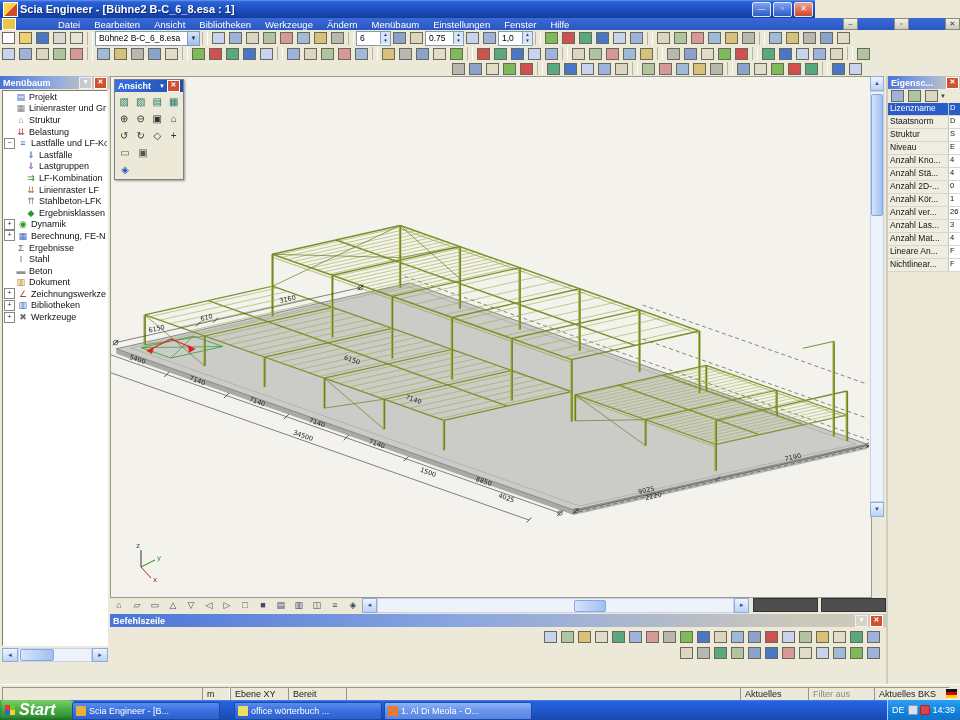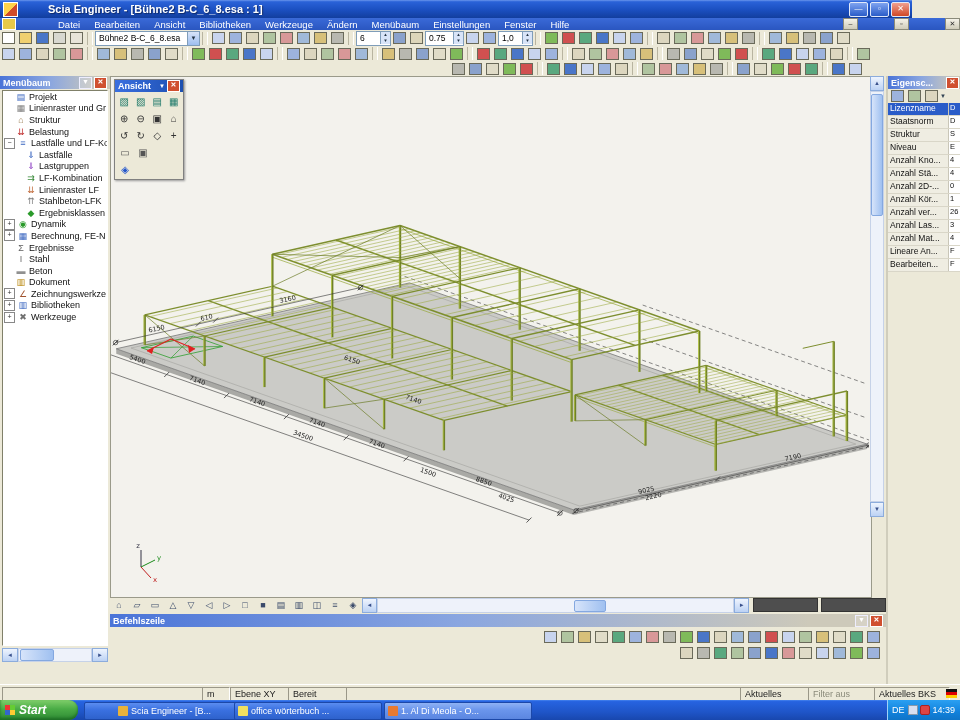--- a/index.html
+++ b/index.html
@@ -1,21 +1,21 @@
 <!DOCTYPE html>
 <html><head>
 <meta charset="utf-8">
 <style>
   html,body{margin:0;padding:0;width:960px;height:720px;overflow:hidden;
     font-family:"Liberation Sans",sans-serif;background:#ece9d8;}
   #stage{position:relative;width:960px;height:720px;}
   .abs{position:absolute;}
   
-  .titlebar{left:0;top:0;width:884px;height:18px;display:flex;align-items:center;
-    background:linear-gradient(180deg,#6a96ec 0%,#2a62d8 10%,#1b4fc0 55%,#123e9e 100%);color:#fff;padding-left:28px;}
+  .titlebar{left:0;top:0;width:815px;height:18px;display:flex;align-items:center;
+    background:linear-gradient(180deg,#6a96ec 0%,#2a62d8 10%,#1b4fc0 55%,#123e9e 100%);color:#fff;}
   .title-text{font-size:11px;font-weight:bold;text-shadow:1px 1px 1px #102a66;margin-left:4px;flex:1;
     white-space:nowrap;overflow:hidden;}
   .winbtn{width:17px;height:13px;margin-right:2px;border:1px solid #dfe8fa;border-radius:2px;
     font-size:8px;line-height:11px;text-align:center;color:#fff;}
   .winbtn.b{background:linear-gradient(180deg,#7fa4f0,#2a5cc8);}
   .winbtn.close{background:linear-gradient(180deg,#f0a090,#cf4726);}
   
   .menubar{left:0;top:18px;width:960px;height:12px;display:flex;align-items:center;
     background:linear-gradient(180deg,#3a6ad8,#2a56c0);color:#fff;font-size:9.5px;gap:35px;}
   .menu-item{padding:0 7px;white-space:nowrap;}
@@ -61,21 +61,21 @@
     font-size:7.5px;padding-left:1px;background:#fff;}
   .prop-row.sel,.prop-row.sel .lbl,.prop-row.sel .val{background:#2a5cc8;color:#fff;}
   
   .scell{position:absolute;top:2px;height:12px;border:1px solid;border-color:#9a9788 #fff #fff #9a9788;
     font-size:9px;line-height:12px;padding-left:4px;color:#222;background:#ece9d8;overflow:hidden;}
   
   .taskbar{left:0;top:700px;width:960px;height:20px;
     background:linear-gradient(180deg,#4684ee 0%,#2663e0 8%,#1f55c8 60%,#1847ae 100%);}
   .startbtn{position:absolute;left:0;top:0;width:78px;height:20px;border-radius:0 9px 9px 0;
     background:linear-gradient(180deg,#7fce6a 0%,#4aac46 45%,#2e8a34 100%);display:flex;align-items:center;
-    color:#fff;font-weight:bold;font-style:italic;font-size:12px;box-shadow:inset 0 -2px 3px #1e6e24;}
+    color:#fff;font-weight:bold;font-style:italic;font-size:16px;box-shadow:inset 0 -2px 3px #1e6e24;}
   .taskbtn{position:absolute;top:2px;width:146px;height:16px;border-radius:2px;
     background:linear-gradient(180deg,#5b8df0,#3a70e0 45%,#2e62cc);border:1px solid #1c48a8;
     color:#fff;font-size:9px;display:flex;align-items:center;overflow:hidden;white-space:nowrap;}
   .taskbtn .ticn{width:10px;height:10px;margin:0 3px;flex:none;border-radius:1px;}
   .tray{position:absolute;right:0;top:0;width:72px;height:20px;
     background:linear-gradient(180deg,#2ba0f2,#1181dc 60%,#0f74c8);border-left:1px solid #9fd2f8;
     display:flex;align-items:center;color:#fff;font-size:9px;}
   .glyph-btn{display:flex;align-items:center;justify-content:center;border:1px solid transparent;}
 </style>
 </head>
@@ -986,21 +986,21 @@
         </div>
         <div class="prop-row">
           <span class="lbl">Anzahl Mat...</span>
           <span class="val">4</span>
         </div>
         <div class="prop-row">
           <span class="lbl">Lineare An...</span>
           <span class="val">F</span>
         </div>
         <div class="prop-row">
-          <span class="lbl">Bearbeiten...</span>
+          <span class="lbl">Nichtlinear...</span>
           <span class="val">F</span>
         </div>
       </div>
   </div>
 
   <div class="abs" style="left:110px;top:614px;width:776px;height:54px;background:#ece9d8;">
     <div class="panel-header">
       <span>Befehlszeile</span>
       <span style="flex:1"></span>
       <span class="ph-btn">▼</span>
@@ -1129,21 +1129,21 @@
     <div class="startbtn">
       <span style="width:11px;height:11px;margin:0 3px 0 5px;display:inline-block;">
         <span class="abs" style="width:5px;height:5px;background:#e33;margin:0;"></span>
           <span class="abs" style="width:5px;height:5px;background:#6c3;margin-left:5px;"></span>
           <span class="abs" style="width:5px;height:5px;background:#36c;margin-top:5px;"></span>
           <span class="abs" style="width:5px;height:5px;background:#fc3;margin-left:5px;margin-top:5px;"></span>
       </span>
       <span>Start</span>
     </div>
     <div id="taskbuttons">
-        <div class="taskbtn" style="left: 84px; padding-left: 30px;">
+        <div class="taskbtn" style="left: 72px;">
           <span class="ticn" style="background: rgb(232, 178, 58);"></span>
           <span>Scia Engineer - [B...</span>
         </div>
         <div class="taskbtn" style="left: 234px;">
           <span class="ticn" style="background: rgb(240, 224, 96);"></span>
           <span>office wörterbuch ...</span>
         </div>
         <div class="taskbtn" style="left: 384px; background: linear-gradient(rgb(143, 178, 244), rgb(106, 149, 236) 45%, rgb(91, 134, 224));">
           <span class="ticn" style="background: rgb(232, 122, 48);"></span>
           <span>1. Al Di Meola - O...</span>

